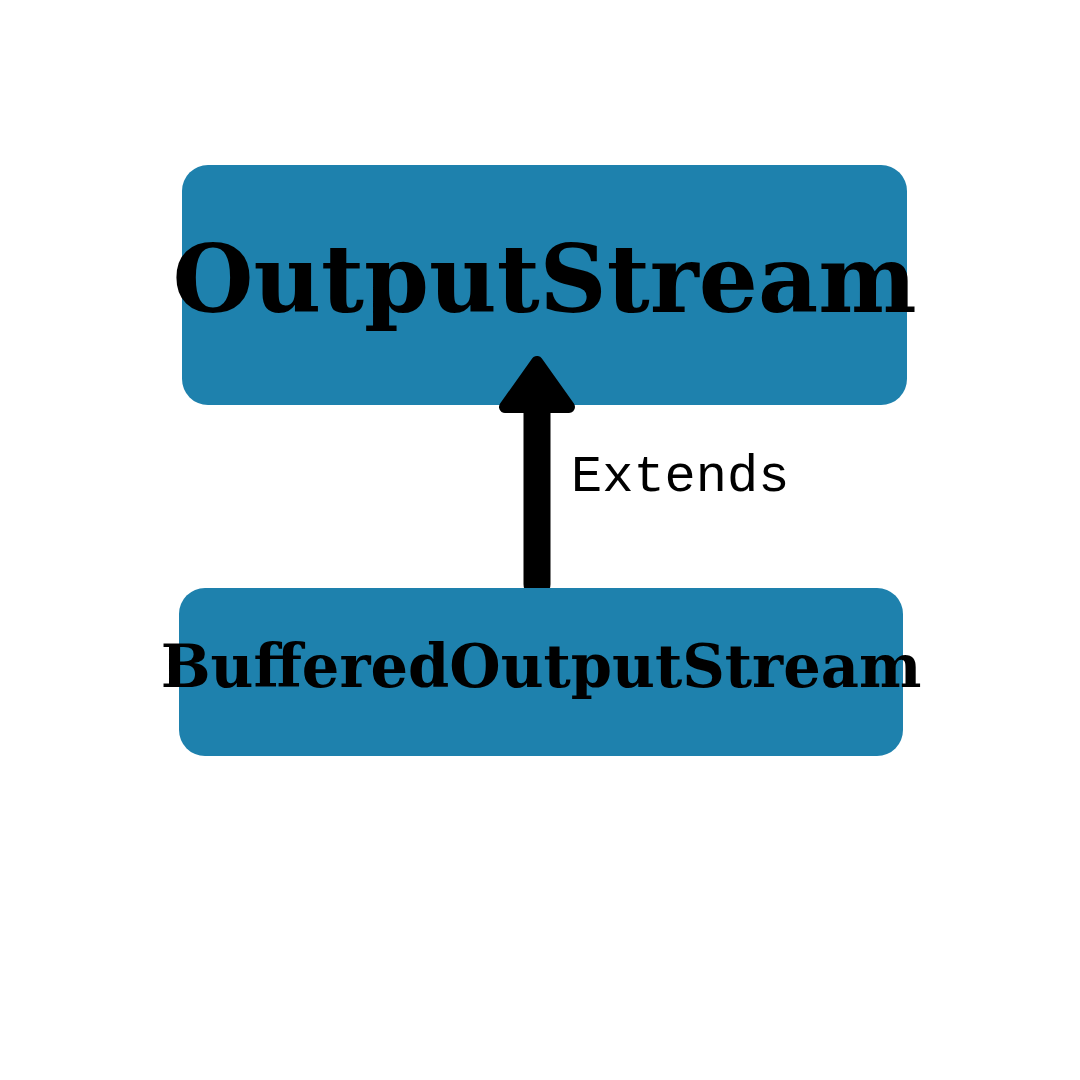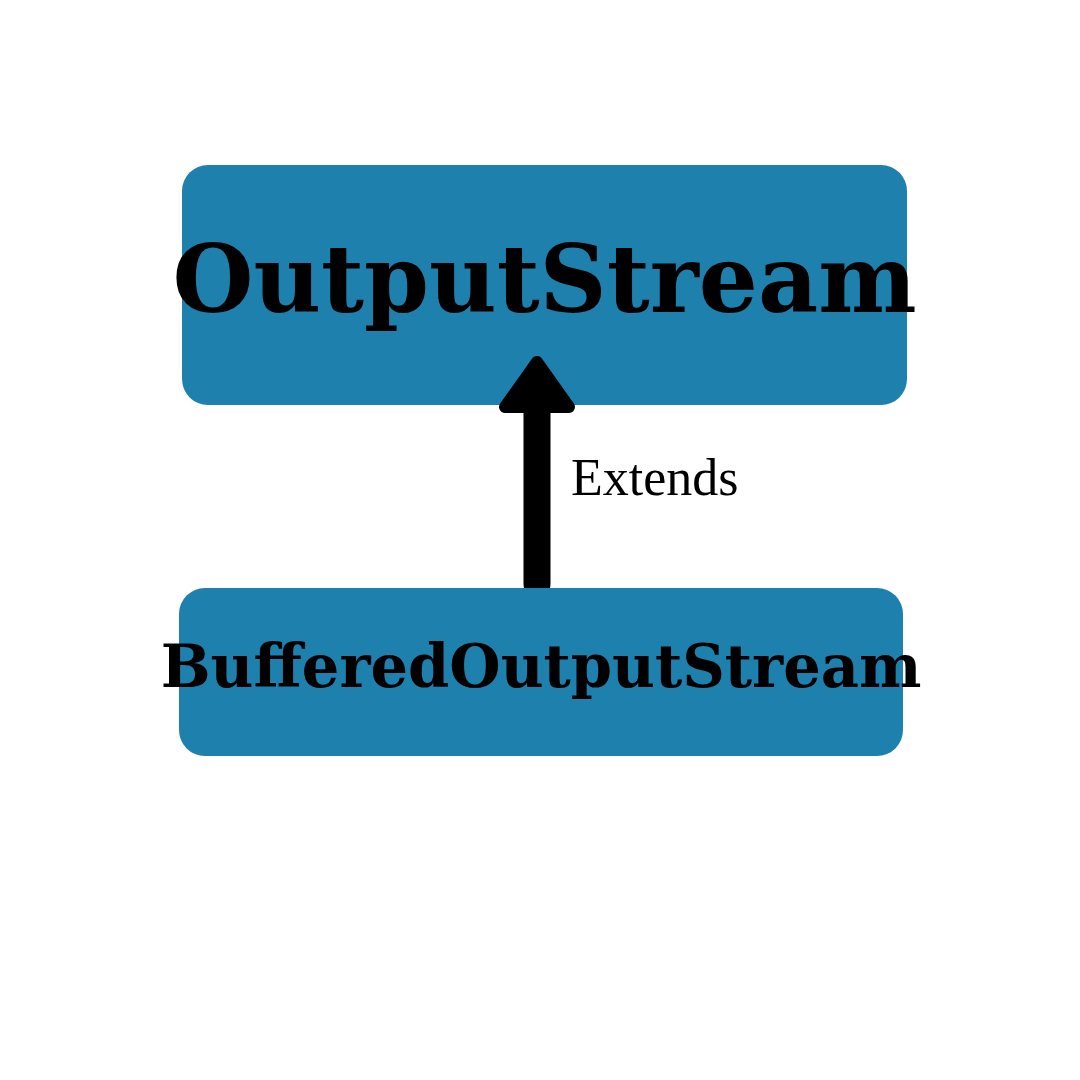--- a/index.html
+++ b/index.html
@@ -55,21 +55,21 @@
     left: 0;
     top: 0;
     width: 1080px;
     height: 1080px;
     pointer-events: none;
   }
   .edge-label {
     position: absolute;
     left: 571px;
     top: 452px;
-    font-family: Liberation Serif, serif;
+    font-family: Liberation Mono, monospace;
     font-size: 52px;
     color: var(--text, #000000);
     line-height: 1;
     white-space: nowrap;
   }
 </style>
 </head>
 <body>
 
 <div class="canvas">

